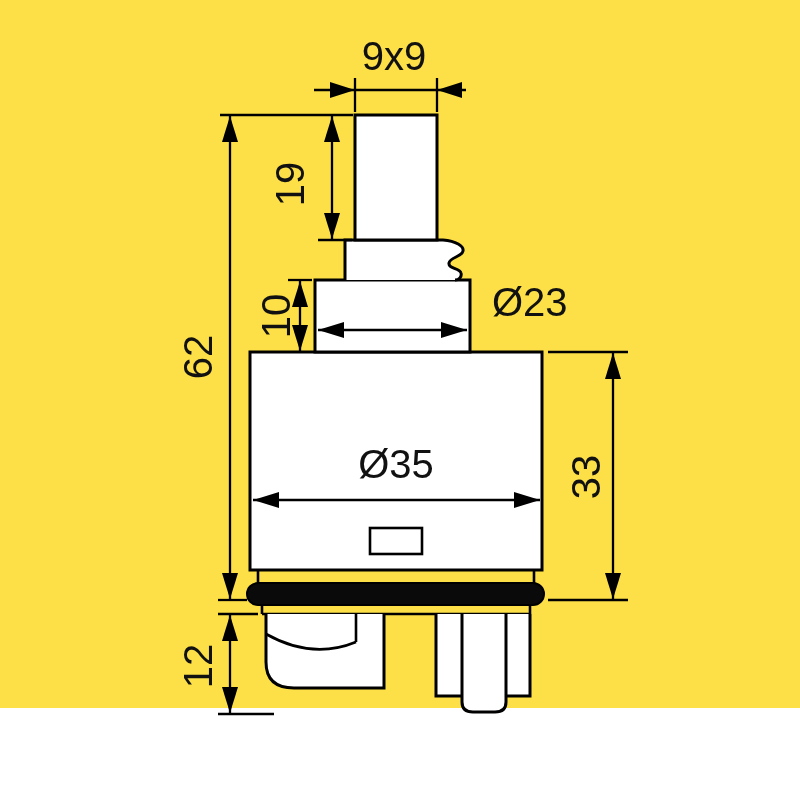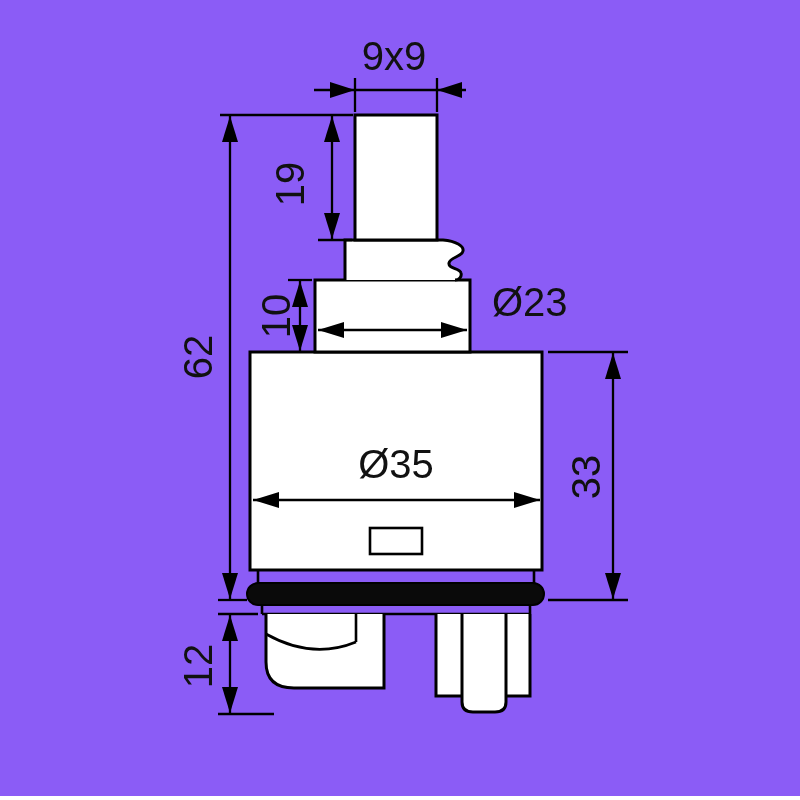--- a/index.html
+++ b/index.html
@@ -5,23 +5,23 @@
   html, body {
     margin: 0;
     padding: 0;
     width: 800px;
     height: 800px;
     background: #ffffff;
     font-family: "Liberation Sans", sans-serif;
   }
   #stage {
     width: 800px;
-    height: 796px;
+    height: 708px;
     position: relative;
-    background: #8b5cf6;
+    background: #fde047;
   }
   svg { display: block; }
   .outline {
     fill: #ffffff;
     stroke: #000000;
     stroke-width: 3;
     stroke-linejoin: miter;
   }
   .detail {
     fill: none;

